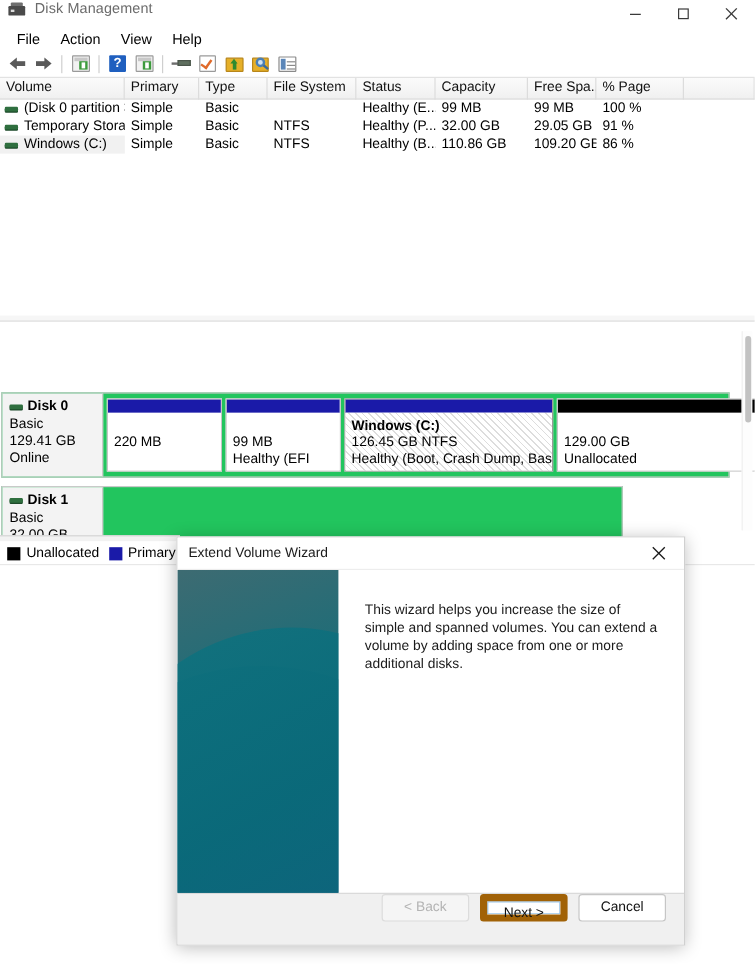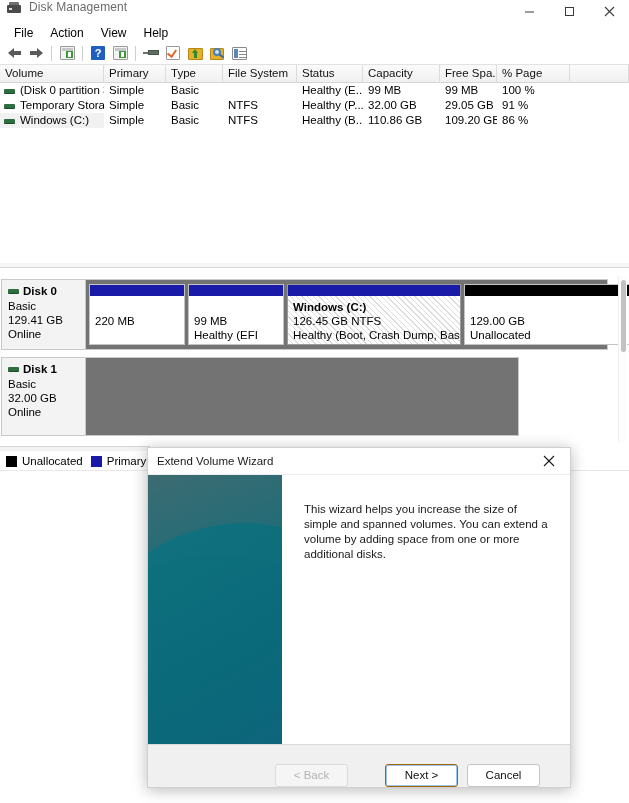--- a/index.html
+++ b/index.html
@@ -239,21 +239,21 @@
     position: absolute; right: 2px; top: 6px; width: 9px; height: 166px;
     background: #fdfdfd; border-left: 1px solid #efefef;
   }
   .gfx-thumb {
     position: absolute; left: 2px; top: 4px; width: 5px; height: 72px;
     background: #c2c2c2; border-radius: 3px;
   }
 
   .disk-block {
     position: absolute; left: 0; display: flex;
-    border: 1px solid #c9c9c9; background: #737373;
+    border: 1px solid #c9c9c9; background: #22c55e; margin-top: 48px;
   }
   .disk-info {
     width: 84px; flex: none; background: #f3f3f3;
     border-right: 1px solid #c9c9c9;
     padding: 5px 0 0 6px;
   }
   .disk-title {
     font-size: 11.5px; font-weight: bold; color: #000000;
     display: flex; align-items: center; margin-bottom: 2px;
   }
@@ -351,33 +351,32 @@
     font-size: 15.5px; font-weight: bold; color: #0b0b0b;
     line-height: 19px; margin: 0 0 13px 0; letter-spacing: .1px;
   }
   .dlg-p {
     font-size: 11.5px; color: #1a1a1a; line-height: 15px; margin: 0 0 18px 0;
   }
   .dlg-p.second { margin-top: 8px; }
   .dlg-footer {
     height: 43px; flex: none; background: #f0f0f0;
     border-top: 1px solid #dadada;
-    display: flex; align-items: flex-end; justify-content: flex-end;
-    padding-right: 30px; gap: 9px;
+    display: flex; align-items: flex-start; justify-content: flex-end;
+    padding-right: 15px; gap: 9px;
   }
   .dlg-btn {
     width: 73px; height: 23px; border-radius: 3px;
     font-size: 11.5px; line-height: 21px; text-align: center;
     border: 1px solid #c6c6c6; background: #ffffff; color: #111111;
   }
   .dlg-btn.disabled { color: #b4b4b4; background: #f5f5f5; border-color: #dcdcdc; }
   .dlg-btn.primary {
-    border: 1px solid #a16207;
+    border: 6px solid #a16207;
     box-shadow: 0 0 0 1px #9cc6ea inset;
-    margin-left: 28px;
   }
 </style>
 </head>
 <body>
 
 <div id="app">
 
   <div class="titlebar">
     <div class="title-icon">
       <div class="drv-top"></div>

